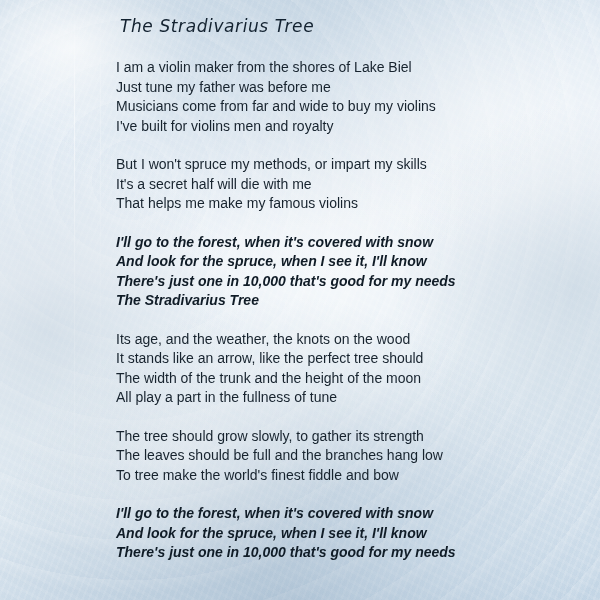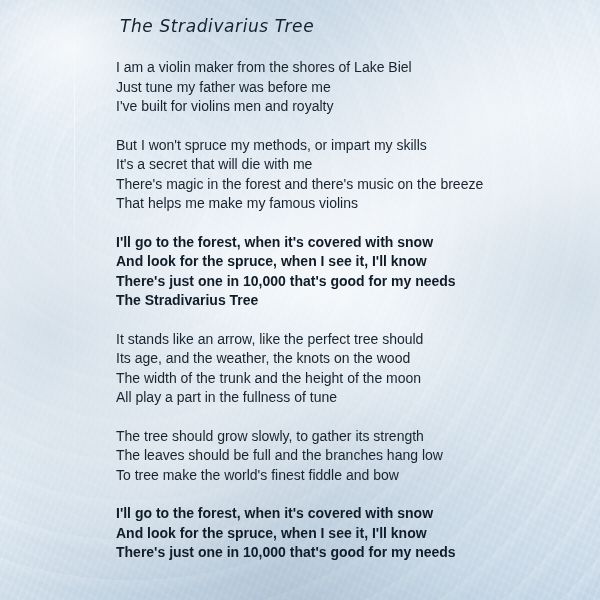--- a/index.html
+++ b/index.html
@@ -86,57 +86,58 @@
   .stanza {
     margin: 0 0 19px 0;
   }
   .stanza .line {
     font-size: 14px;
     line-height: 19.5px;
     color: #17232e;
     white-space: pre;
   }
   .stanza.chorus .line {
+    font-style: italic;
     font-weight: bold;
     color: #101c27;
   }
 </style>
 </head>
 <body>
 
 <div id="page">
   <div class="seam a"></div>
   <div class="seam b"></div>
 
   <div class="content">
     <h1 class="song-title">The Stradivarius Tree</h1>
 
     <div class="stanza">
       <div class="line">I am a violin maker from the shores of Lake Biel</div>
       <div class="line">Just tune my father was before me</div>
+      <div class="line">Musicians come from far and wide to buy my violins</div>
       <div class="line">I've built for violins men and royalty</div>
     </div>
 
     <div class="stanza">
       <div class="line">But I won't spruce my methods, or impart my skills</div>
-      <div class="line">It's a secret that will die with me</div>
-      <div class="line">There's magic in the forest and there's music on the breeze</div>
+      <div class="line">It's a secret half will die with me</div>
       <div class="line">That helps me make my famous violins</div>
     </div>
 
     <div class="stanza chorus">
       <div class="line">I'll go to the forest, when it's covered with snow</div>
       <div class="line">And look for the spruce, when I see it, I'll know</div>
       <div class="line">There's just one in 10,000 that's good for my needs</div>
       <div class="line">The Stradivarius Tree</div>
     </div>
 
     <div class="stanza">
+      <div class="line">Its age, and the weather, the knots on the wood</div>
       <div class="line">It stands like an arrow, like the perfect tree should</div>
-      <div class="line">Its age, and the weather, the knots on the wood</div>
       <div class="line">The width of the trunk and the height of the moon</div>
       <div class="line">All play a part in the fullness of tune</div>
     </div>
 
     <div class="stanza">
       <div class="line">The tree should grow slowly, to gather its strength</div>
       <div class="line">The leaves should be full and the branches hang low</div>
       <div class="line">To tree make the world's finest fiddle and bow</div>
     </div>
 

